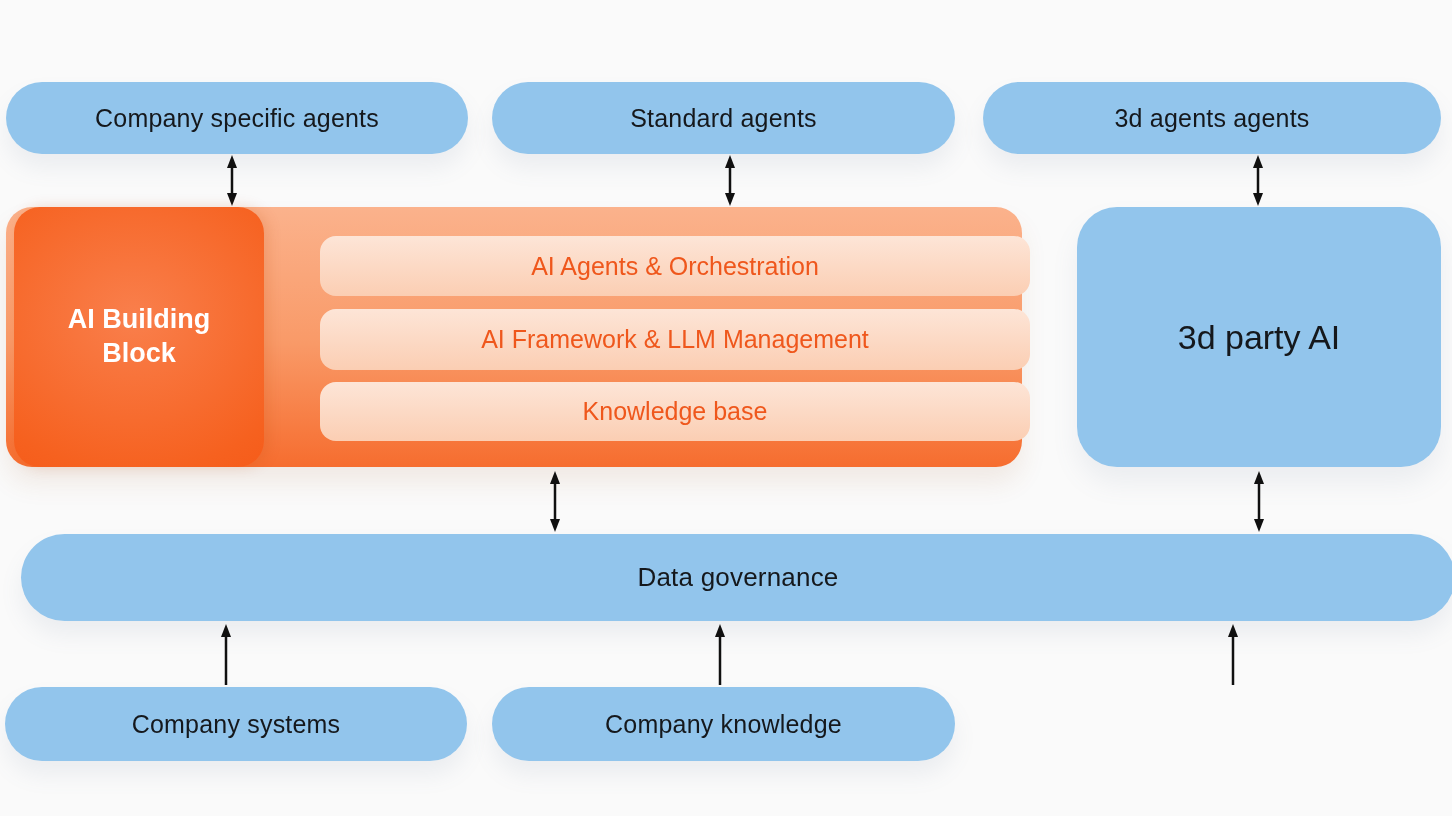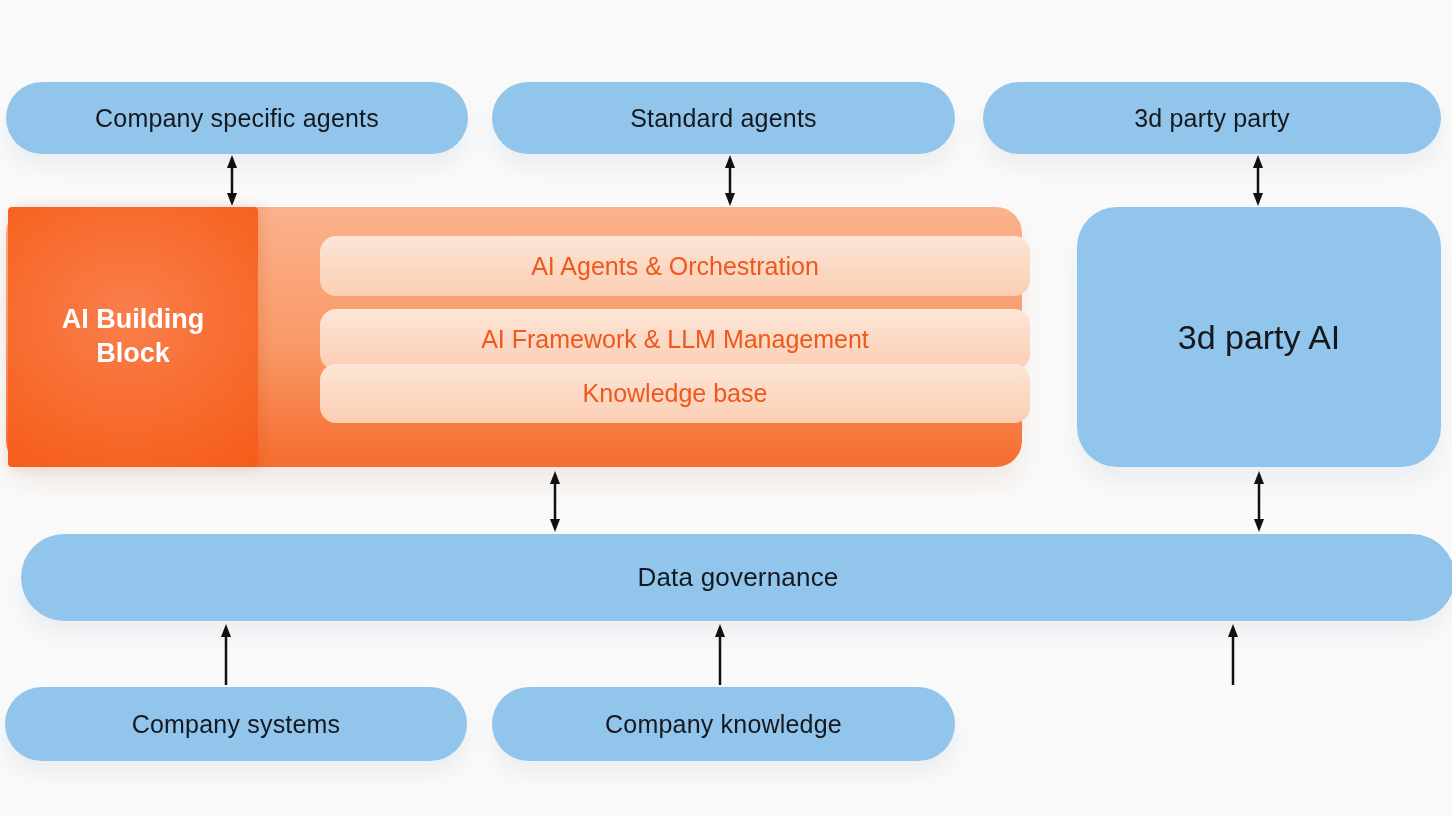--- a/index.html
+++ b/index.html
@@ -31,23 +31,23 @@
   .orange-container {
     position: absolute;
     left: 6px; top: 207px;
     width: 1016px; height: 260px;
     border-radius: 26px;
     background: linear-gradient(180deg, #fbb28c 0%, #f99a68 52%, #f66d2f 100%);
     box-shadow: 0 16px 26px rgba(160, 90, 40, 0.10);
   }
   .building-block {
     position: absolute;
-    left: 8px; top: 207px;
+    left: 14px; top: 207px;
     width: 250px; height: 260px;
-    border-radius: 4px;
+    border-radius: 26px;
     background: radial-gradient(120% 100% at 48% 42%, #f97f4c 0%, #f6611f 60%, #f4500e 100%);
     color: #ffffff;
     font-size: 27px;
     font-weight: 700;
     line-height: 1.25;
     display: flex;
     align-items: center;
     justify-content: center;
     text-align: center;
     padding: 0 38px;
@@ -63,21 +63,21 @@
     color: #ef571c;
     font-size: 25px;
     font-weight: 500;
     display: flex;
     align-items: center;
     justify-content: center;
     margin-left: 32px;
   }
   .layer-1 { top: 236px; height: 60px; }
   .layer-2 { top: 309px; height: 61px; }
-  .layer-3 { top: 364px; height: 59px; }
+  .layer-3 { top: 382px; height: 59px; }
 
   .third-party-ai {
     position: absolute;
     left: 1077px; top: 207px;
     width: 364px; height: 260px;
     border-radius: 40px;
     background: #92c5ec;
     color: #15181c;
     font-size: 34px;
     font-weight: 500;
@@ -93,21 +93,21 @@
 
 <div class="canvas">
 
   <div class="pill top-pill" style="left:6px; width:462px;">
     <span>Company specific agents</span>
   </div>
   <div class="pill top-pill" style="left:492px; width:463px;">
     <span>Standard agents</span>
   </div>
   <div class="pill top-pill" style="left:983px; width:458px;">
-    <span>3d party party</span>
+    <span>3d agents agents</span>
   </div>
 
   <svg class="arrow" style="left:222px; top:155px;" width="20" height="51" viewBox="0 0 20 51">
     <line x1="10" y1="10" x2="10" y2="41" stroke="#101010" stroke-width="2.5"></line>
     <polygon points="10,0 5,13 15,13" fill="#101010"></polygon>
     <polygon points="10,51 5,38 15,38" fill="#101010"></polygon>
   </svg>
   <svg class="arrow" style="left:720px; top:155px;" width="20" height="51" viewBox="0 0 20 51">
     <line x1="10" y1="10" x2="10" y2="41" stroke="#101010" stroke-width="2.5"></line>
     <polygon points="10,0 5,13 15,13" fill="#101010"></polygon>

